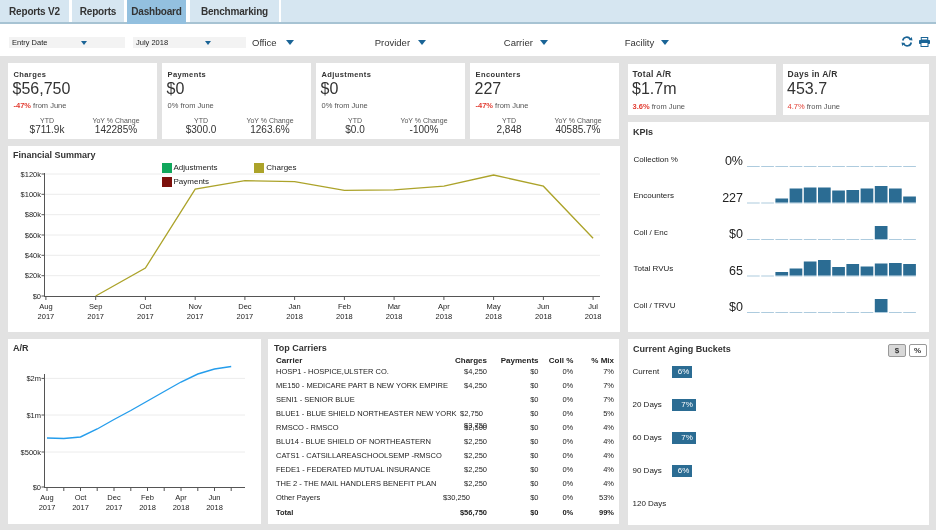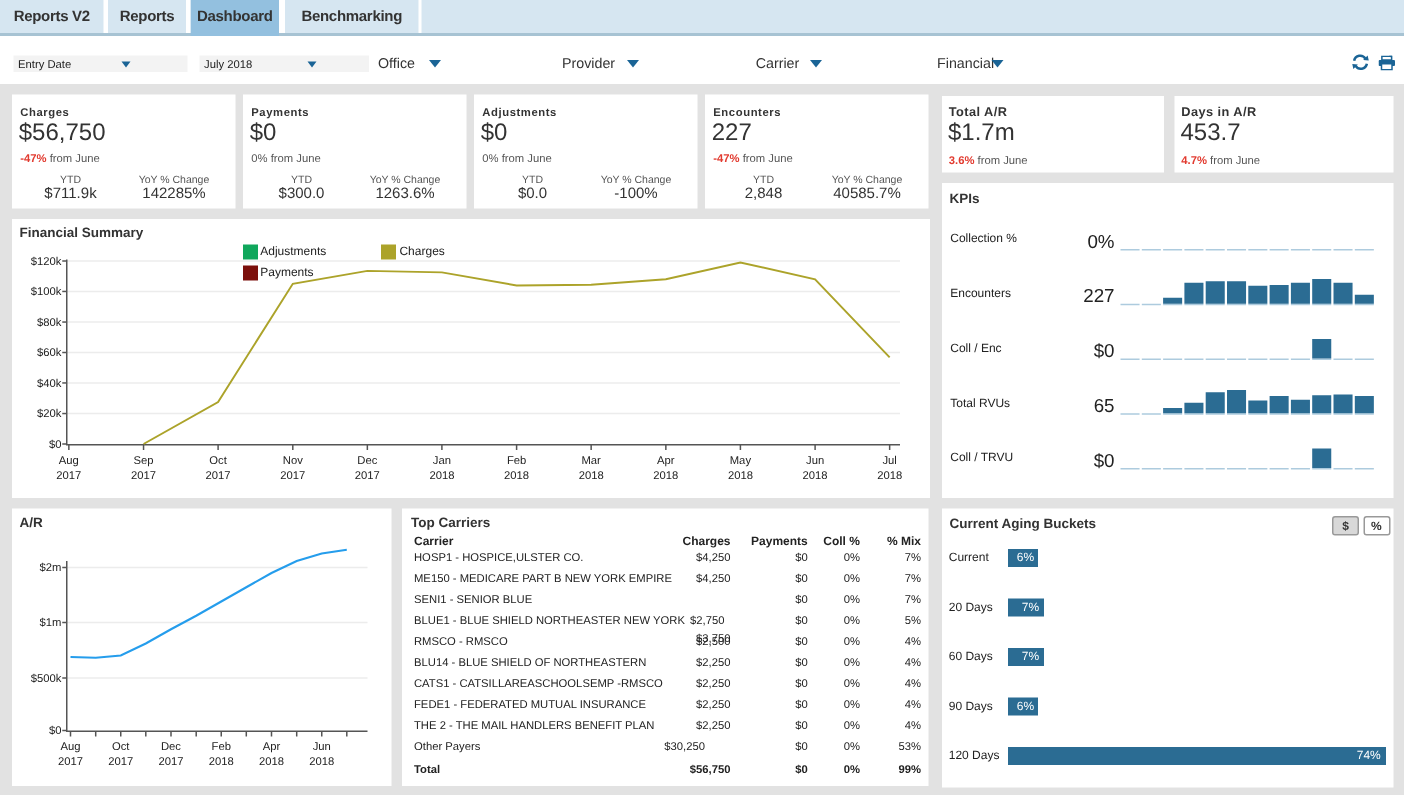--- a/index.html
+++ b/index.html
@@ -25,21 +25,21 @@
 <div class="tri" style="left:80.8px;top:40.5px;border-left:3.2px solid transparent;border-right:3.2px solid transparent;border-top:4.5px solid #1a6496;"></div>
 <div class="abs" style="left:133px;top:37px;width:113px;height:11px;background:#f3f3f3;"></div>
 <div class="abs" style="left:136px;top:37px;height:11px;line-height:11px;font-size:7.5px;color:#222;">July 2018</div>
 <div class="tri" style="left:205.2px;top:40.5px;border-left:3.2px solid transparent;border-right:3.2px solid transparent;border-top:4.5px solid #1a6496;"></div>
 <div class="abs" style="left:252.0px;top:36px;height:13px;line-height:13px;font-size:9.5px;color:#333;">Office</div>
 <div class="tri" style="left:285.5px;top:40.0px;border-left:4.0px solid transparent;border-right:4.0px solid transparent;border-top:5.0px solid #1a6496;"></div>
 <div class="abs" style="left:374.7px;top:36px;height:13px;line-height:13px;font-size:9.5px;color:#333;">Provider</div>
 <div class="tri" style="left:417.5px;top:40.0px;border-left:4.0px solid transparent;border-right:4.0px solid transparent;border-top:5.0px solid #1a6496;"></div>
 <div class="abs" style="left:503.8px;top:36px;height:13px;line-height:13px;font-size:9.5px;color:#333;">Carrier</div>
 <div class="tri" style="left:539.5px;top:40.0px;border-left:4.0px solid transparent;border-right:4.0px solid transparent;border-top:5.0px solid #1a6496;"></div>
-<div class="abs" style="left:624.7px;top:36px;height:13px;line-height:13px;font-size:9.5px;color:#333;">Financial</div>
+<div class="abs" style="left:624.7px;top:36px;height:13px;line-height:13px;font-size:9.5px;color:#333;">Facility</div>
 <div class="tri" style="left:661.0px;top:40.0px;border-left:4.0px solid transparent;border-right:4.0px solid transparent;border-top:5.0px solid #1a6496;"></div>
 <svg class="abs" style="left:900.5px;top:36px;" width="12" height="11" viewBox="0 0 24 22">
 <g fill="none" stroke="#1a6496" stroke-width="3.4">
 <path d="M3.5 9 A 8.2 8.2 0 0 1 18.5 6.2"></path>
 <path d="M20.5 13 A 8.2 8.2 0 0 1 5.5 15.8"></path>
 </g>
 <path d="M21.5 2 L15.5 8 L23 8.8 Z" fill="#1a6496"></path>
 <path d="M2.5 20 L8.5 14 L1 13.2 Z" fill="#1a6496"></path>
 </svg>
 <svg class="abs" style="left:918.5px;top:36.5px;" width="11" height="10" viewBox="0 0 22 20">
@@ -85,21 +85,21 @@
     <div class="abs" style="left:69px;top:61px;width:78px;text-align:center;font-size:10px;color:#333;">40585.7%</div>
   </div>
 <div class="card" style="left:628px;top:64px;width:148px;height:51px;">
     <div class="abs" style="left:4.5px;top:4.5px;font-size:8.5px;letter-spacing:0.3px;font-weight:bold;color:#333;">Total A/R</div>
     <div class="abs" style="left:4px;top:16.3px;font-size:16px;color:#333;">$1.7m</div>
     <div class="abs" style="left:4.5px;top:37.5px;font-size:7.5px;color:#555;"><span style="color:#e23b30;font-weight:bold;">3.6%</span> from June</div>
   </div>
 <div class="card" style="left:783px;top:64px;width:146px;height:51px;">
     <div class="abs" style="left:4.5px;top:4.5px;font-size:8.5px;letter-spacing:0.3px;font-weight:bold;color:#333;">Days in A/R</div>
     <div class="abs" style="left:4px;top:16.3px;font-size:16px;color:#333;">453.7</div>
-    <div class="abs" style="left:4.5px;top:37.5px;font-size:7.5px;color:#555;"><span style="color:#e23b30;font-weight:bold;margin-top:24px;">4.7%</span> from June</div>
+    <div class="abs" style="left:4.5px;top:37.5px;font-size:7.5px;color:#555;"><span style="color:#e23b30;font-weight:normal;margin-top:24px;">4.7%</span> from June</div>
   </div>
 <div class="panel" style="left:8px;top:146px;width:612px;height:186px;">
 <div class="abs" style="left:5px;top:4px;font-size:9px;font-weight:bold;color:#333;">Financial Summary</div>
 <div class="abs" style="left:153.5px;top:17px;width:10px;height:10px;background:#10a75c;"></div>
 <div class="abs" style="left:165.5px;top:17px;font-size:8px;color:#222;line-height:10px;">Adjustments</div>
 <div class="abs" style="left:153.5px;top:30.5px;width:10px;height:10px;background:#7c100c;"></div>
 <div class="abs" style="left:165.5px;top:30.5px;font-size:8px;color:#222;line-height:10px;">Payments</div>
 <div class="abs" style="left:246.3px;top:17px;width:10px;height:10px;background:#aca32a;"></div>
 <div class="abs" style="left:258.3px;top:17px;font-size:8px;color:#222;line-height:10px;">Charges</div>
 <svg class="abs" style="left:0;top:0;" width="612" height="186">
@@ -469,13 +469,12 @@
 <div class="abs" style="left:280.5px;top:5px;width:18px;height:13px;background:#fff;border:1px solid #999;border-radius:2px;text-align:center;line-height:11px;font-size:8px;font-weight:bold;color:#333;">%</div>
 <div class="abs" style="left:4.5px;top:27px;height:11.5px;line-height:11.5px;font-size:8px;color:#222;">Current</div>
 <div class="abs" style="left:44px;top:27px;width:20.4px;height:11.5px;background:#2b6c93;color:#fff;font-size:8px;line-height:11.5px;text-align:right;"><span style="padding-right:3px;">6%</span></div>
 <div class="abs" style="left:4.5px;top:60px;height:11.5px;line-height:11.5px;font-size:8px;color:#222;">20 Days</div>
 <div class="abs" style="left:44px;top:60px;width:23.8px;height:11.5px;background:#2b6c93;color:#fff;font-size:8px;line-height:11.5px;text-align:right;"><span style="padding-right:3px;">7%</span></div>
 <div class="abs" style="left:4.5px;top:93px;height:11.5px;line-height:11.5px;font-size:8px;color:#222;">60 Days</div>
 <div class="abs" style="left:44px;top:93px;width:23.8px;height:11.5px;background:#2b6c93;color:#fff;font-size:8px;line-height:11.5px;text-align:right;"><span style="padding-right:3px;">7%</span></div>
 <div class="abs" style="left:4.5px;top:126px;height:11.5px;line-height:11.5px;font-size:8px;color:#222;">90 Days</div>
 <div class="abs" style="left:44px;top:126px;width:20.4px;height:11.5px;background:#2b6c93;color:#fff;font-size:8px;line-height:11.5px;text-align:right;"><span style="padding-right:3px;">6%</span></div>
 <div class="abs" style="left:4.5px;top:159px;height:11.5px;line-height:11.5px;font-size:8px;color:#222;">120 Days</div>
-<div class="abs" style="left:44px;top:159px;width:251.5px;height:11.5px;background:#2b6c93;color:#fff;font-size:8px;line-height:11.5px;text-align:right;"><span style="padding-right:3px;">74%</span></div>
 </div>
 </body></html>

